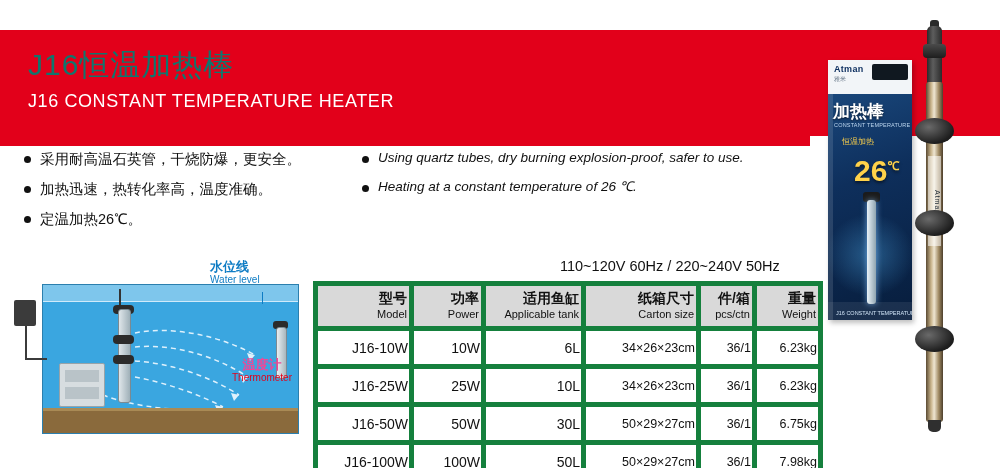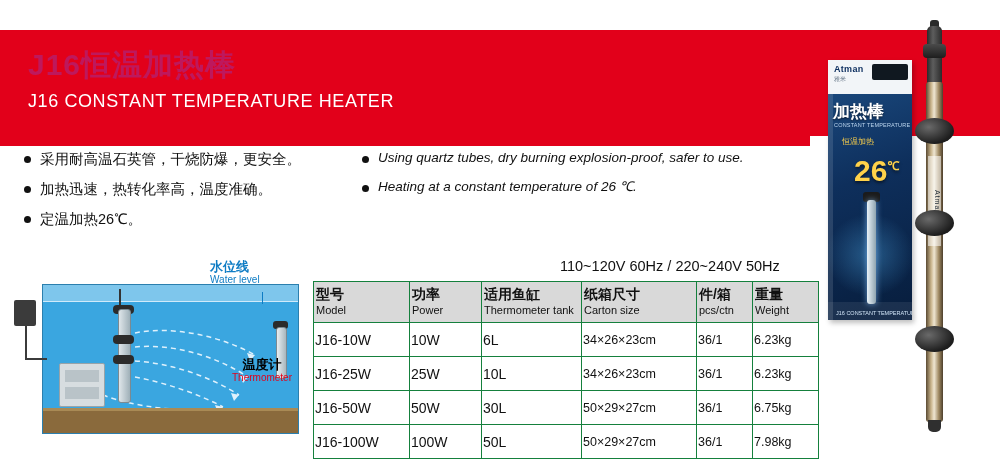--- a/index.html
+++ b/index.html
@@ -35,22 +35,22 @@
     background: #e2001a;
   }
   .header-titles {
     position: absolute;
     left: 28px;
     top: 48px;
     width: 700px;
   }
   .title-cn {
     font-size: 30px;
-    font-weight: bold;
-    color: #be185d;
+    font-weight: normal;
+    color: #0f766e;
     letter-spacing: 1px;
     line-height: 1.1;
     white-space: nowrap;
   }
   .title-en {
     margin-top: 10px;
     font-size: 18px;
     color: #ffffff;
     letter-spacing: 0.6px;
     white-space: nowrap;
@@ -258,21 +258,21 @@
   }
   .label-thermo {
     position: absolute;
     left: 202px;
     top: 96px;
     text-align: center;
     width: 92px;
   }
   .label-thermo .cn {
     font-size: 13px;
-    color: #000000;
+    color: #ec4899;
     font-weight: bold;
     line-height: 1.1;
   }
   .label-thermo .en {
     font-size: 10px;
     color: #e2001a;
     line-height: 1.2;
   }
   .pointer-line {
     position: absolute;
@@ -292,22 +292,22 @@
   
   .spec-table {
     position: absolute;
     left: 313px;
     top: 281px;
     width: 505px;
     border-collapse: collapse;
     table-layout: fixed;
   }
   .spec-table th, .spec-table td {
-    border: 1px solid #15803d;
-    text-align: left;
+    border: 5px solid #15803d;
+    text-align: right;
     color: #111;
   }
   .spec-table thead th {
     background: #d9d9d9;
     padding: 4px 2px 5px;
     line-height: 1.25;
   }
   .spec-table thead th .cn {
     font-size: 14px;
     font-weight: bold;
@@ -636,21 +636,21 @@
       <th>
         <span class="cn">型号</span>
         <span class="en">Model</span>
       </th>
       <th>
         <span class="cn">功率</span>
         <span class="en">Power</span>
       </th>
       <th>
         <span class="cn">适用鱼缸</span>
-        <span class="en">Thermometer tank</span>
+        <span class="en">Applicable tank</span>
       </th>
       <th>
         <span class="cn">纸箱尺寸</span>
         <span class="en">Carton size</span>
       </th>
       <th>
         <span class="cn">件/箱</span>
         <span class="en">pcs/ctn</span>
       </th>
       <th>

